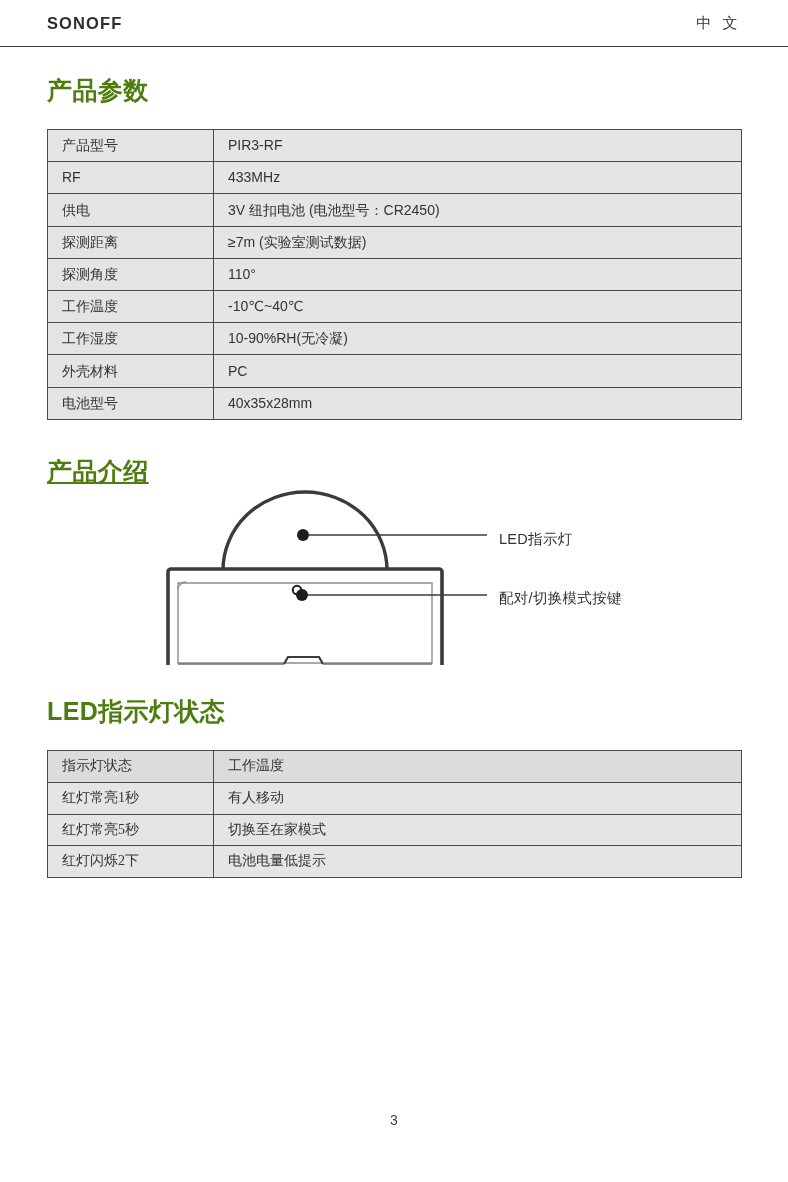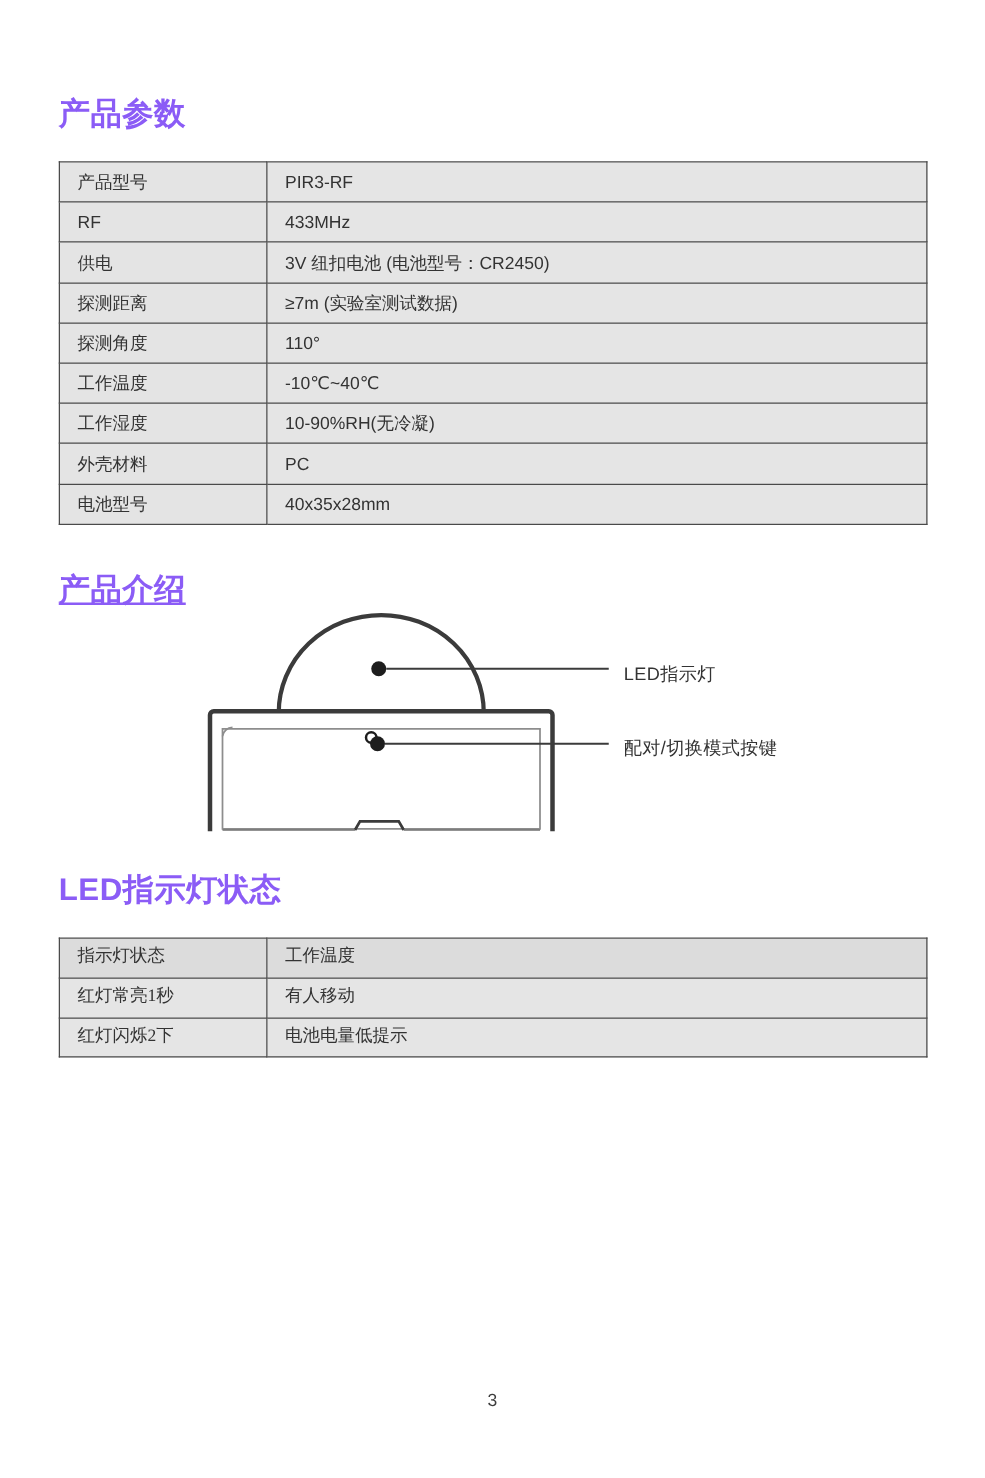--- a/index.html
+++ b/index.html
@@ -61,21 +61,21 @@
     height: 1.4px;
     background: #3f3f3f;
   }
 
   
   .section-title {
     position: absolute;
     left: 47px;
     font-size: 25px;
     font-weight: bold;
-    color: #8b5cf6;
+    color: #4d7c0f;
     letter-spacing: 0.4px;
     white-space: nowrap;
   }
   #title-spec   { top: 74px; }
   #title-intro  { top: 455px; text-decoration: underline; }
   #title-led    { top: 695px; }
 
   
   .spec-table {
     position: absolute;
@@ -141,20 +141,27 @@
     text-align: center;
     font-size: 14px;
     color: #3d3d3d;
   }
 </style>
 </head>
 <body>
 
 <div class="page">
 
+  <div class="header">
+    <div class="header-inner">
+      <span class="brand">SONOFF</span>
+      <span class="lang">中 文</span>
+    </div>
+    <div class="header-rule"></div>
+  </div>
 
   <div class="section-title" id="title-spec">产品参数</div>
 
   <table class="spec-table" id="table-spec">
     <colgroup>
         <col class="c1">
         <col class="c2">
       </colgroup>
     <tbody>
       <tr>
@@ -234,20 +241,24 @@
     <tbody>
       <tr class="row-head">
         <td>指示灯状态</td>
         <td>工作温度</td>
       </tr>
       <tr>
         <td class="cell-val">红灯常亮1秒</td>
         <td class="cell-val">有人移动</td>
       </tr>
       <tr>
+        <td class="cell-val">红灯常亮5秒</td>
+        <td class="cell-val">切换至在家模式</td>
+      </tr>
+      <tr>
         <td class="cell-val">红灯闪烁2下</td>
         <td class="cell-val">电池电量低提示</td>
       </tr>
     </tbody>
   </table>
 
   <div class="page-number">3</div>
 
 </div>
 

